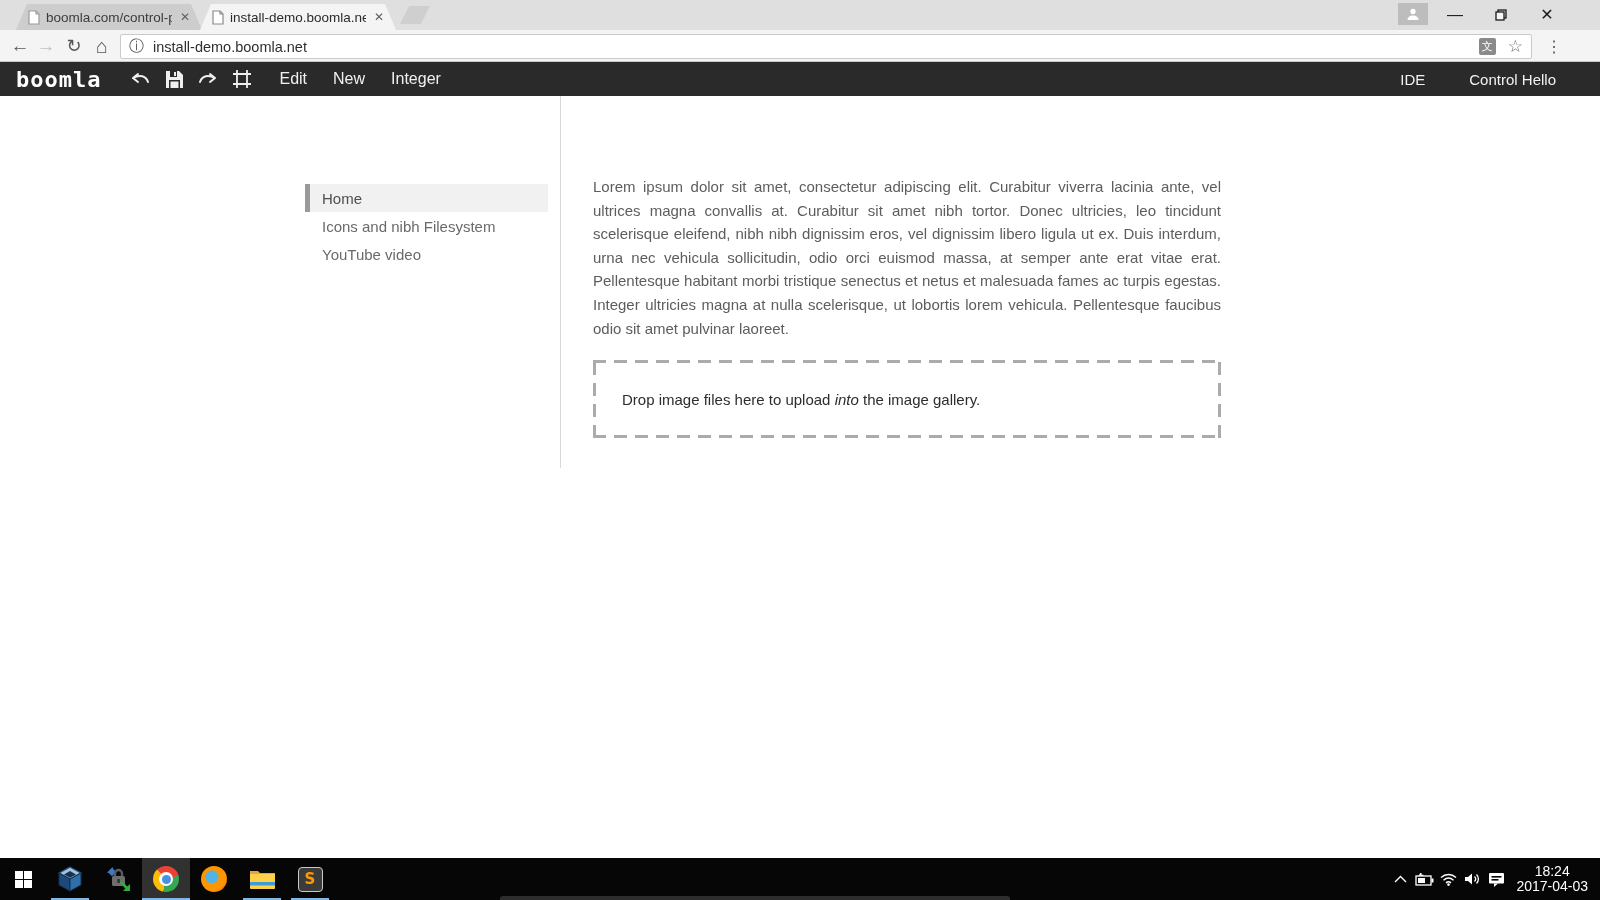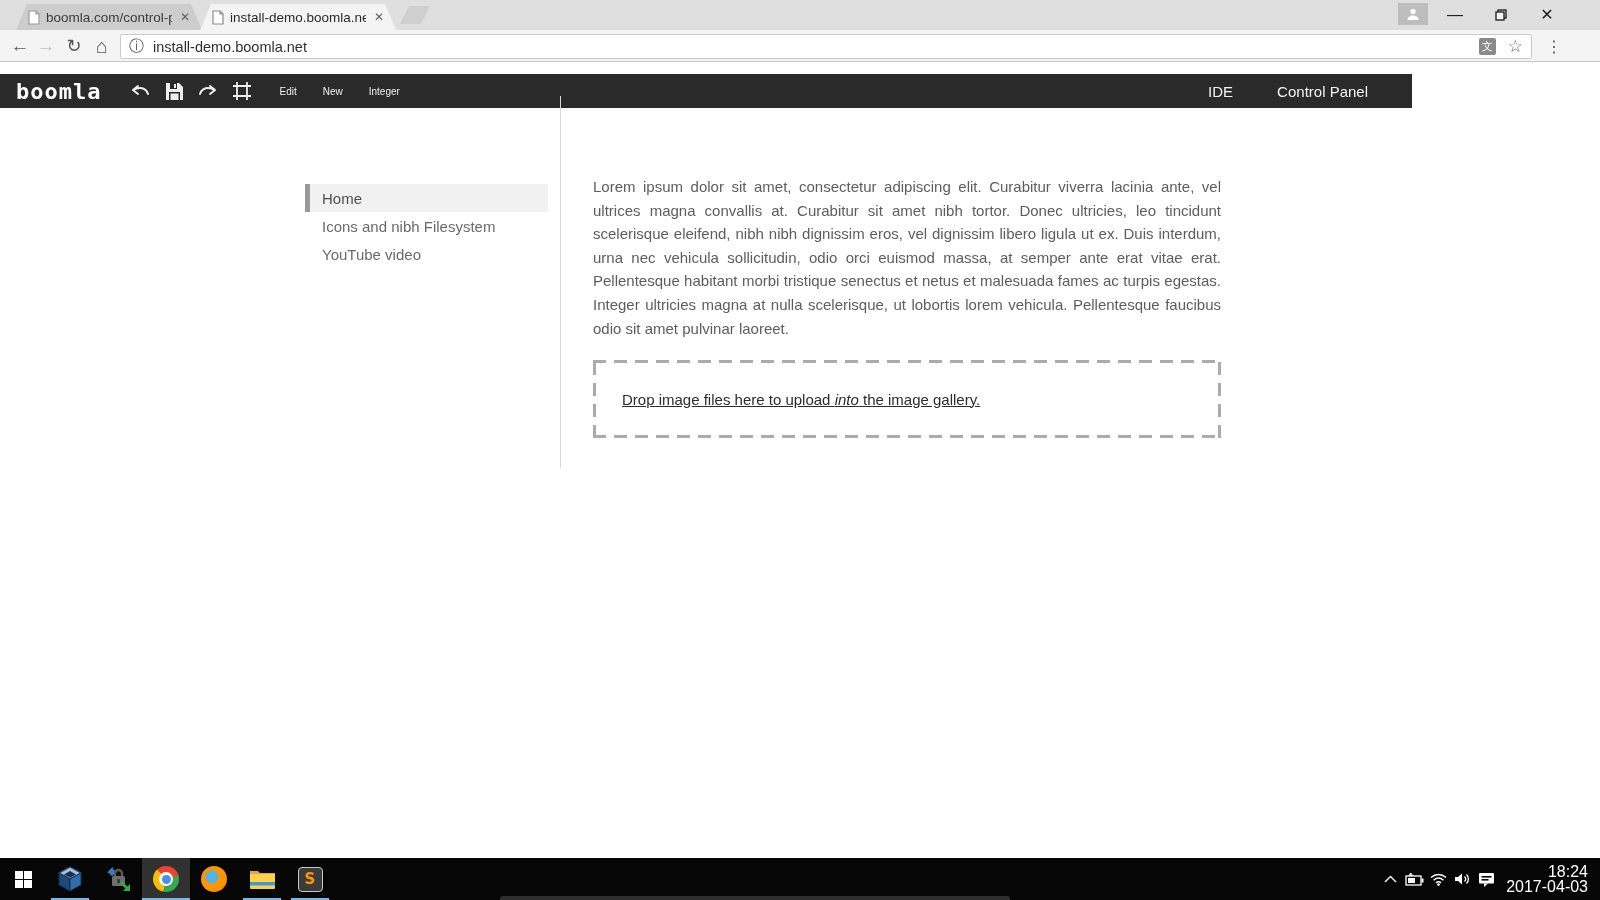--- a/index.html
+++ b/index.html
@@ -32,55 +32,55 @@
   #omnibox { left:120px; top:4px; width:1412px; height:25px; background:#fff; border:1px solid #cbcbcb; border-radius:2px;
              display:flex; align-items:center; padding:0 8px; }
   #url-info { font-size:15px; color:#5d5d5d; margin-right:9px; }
   #url-text { font-size:14.5px; color:#2e2e2e; flex:1; }
   #translate-btn { width:17px; height:17px; background:#8a8a8a; border-radius:2px; color:#fff; font-size:11px;
                    display:flex; align-items:center; justify-content:center; margin-right:12px; }
   #bookmark-btn { font-size:17px; color:#6f6f6f; }
   #menu-btn { left:1540px; width:28px; font-size:16px; color:#565656; }
 
   
-  #btoolbar { left:0; top:62px; width:1412px; height:34px; background:#2a2a2a; display:flex; align-items:center; color:#efefef;margin-top:12px; }
+  #btoolbar { left:0; top:62px; width:1600px; height:34px; background:#2a2a2a; display:flex; align-items:center; color:#efefef; }
   #blogo { margin-left:16px; font-family:"DejaVu Sans Mono",monospace; font-weight:bold; font-size:22px; letter-spacing:1px; color:#fff; }
   .bico { width:22px; height:22px; display:flex; align-items:center; justify-content:center; }
   #undo-btn { margin-left:28px; } #save-btn { margin-left:12px; } #redo-btn { margin-left:12px; } #frame-btn { margin-left:12px; }
-  .bmenu { font-size:10px; color:#f0f0f0; margin-left:26px; }
+  .bmenu { font-size:16px; color:#f0f0f0; margin-left:26px; }
   #bspacer { flex:1; }
   .bright { font-size:15px; color:#f2f2f2; margin-right:44px; }
 
   
   #vdivider { left:560px; top:96px; width:1px; height:372px; background:#d8d8d8; }
   #sitenav { left:305px; top:184px; width:243px; }
   .nav-item { height:28px; display:flex; align-items:center; padding-left:17px; font-size:15px; color:#6a6a6a; }
   .nav-item.active { background:#f1f1f1; border-left:5px solid #9a9a9a; padding-left:12px; color:#4f4f4f; }
   #paragraph { left:593px; top:175px; width:628px; font-size:15px; line-height:23.6px; color:#5d5d5d; text-align:justify; }
   #dropzone { left:593px; top:360px; width:628px; height:78px; display:flex; align-items:center; padding-left:29px;
               background-image:
                 repeating-linear-gradient(90deg,#ababab 0 13px,transparent 13px 21px),
                 repeating-linear-gradient(90deg,#ababab 0 13px,transparent 13px 21px),
                 repeating-linear-gradient(0deg,#ababab 0 13px,transparent 13px 21px),
                 repeating-linear-gradient(0deg,#ababab 0 13px,transparent 13px 21px);
               background-size:100% 3px,100% 3px,3px 100%,3px 100%;
               background-position:0 0,0 100%,0 0,100% 0; background-repeat:no-repeat; }
-  #dropzone-text { font-size:15px; color:#2d2d2d;text-decoration:underline; }
+  #dropzone-text { font-size:15px; color:#2d2d2d; }
   #dropzone-text em { font-style:italic; }
 
   
   #taskbar { left:0; top:858px; width:1600px; height:42px; background:#060606; display:flex; align-items:stretch; }
   .tb-btn { width:48px; display:flex; align-items:center; justify-content:center; position:relative; }
   .tb-btn.running::after { content:""; position:absolute; left:5px; right:5px; bottom:0; height:2.5px; background:#7db8e8; }
   .tb-btn.focused { background:#313131; }
   .tb-btn.focused::after { left:0; right:0; }
   #start-btn { width:46px; }
   #tray { margin-left:auto; display:flex; align-items:center; color:#fff; }
   .tray-ico { width:24px; display:flex; align-items:center; justify-content:center; }
-  #clock { text-align:right; font-size:16px; line-height:15px; margin:0 12px 0 8px; color:#fff; }
+  #clock { text-align:center; font-size:14px; line-height:15px; margin:0 12px 0 8px; color:#fff; }
   #peek-bar { left:500px; top:896px; width:510px; height:4px; background:#2d2d2d; border-radius:3px 3px 0 0; }
 
   svg { display:block; }
 </style>
 </head>
 <body>
 
 <div id="screen">
 
   <div id="titlebar" class="abs">
@@ -155,21 +155,21 @@
     <span id="frame-btn" class="bico">
       <svg width="18" height="18" viewBox="0 0 18 18">
           <path d="M4 0v18 M14 0v18 M0 4h18 M0 14h18" stroke="#efefef" stroke-width="1.8" fill="none"></path>
         </svg>
     </span>
     <span class="bmenu">Edit</span>
     <span class="bmenu">New</span>
     <span class="bmenu">Integer</span>
     <span id="bspacer"></span>
     <span class="bright">IDE</span>
-    <span class="bright">Control Panel</span>
+    <span class="bright">Control Hello</span>
   </div>
 
   <div id="vdivider" class="abs"></div>
 
   <div id="sitenav" class="abs">
     <div class="nav-item active">
         <span>Home</span>
       </div>
     <div class="nav-item">
         <span>Icons and nibh Filesystem</span>

